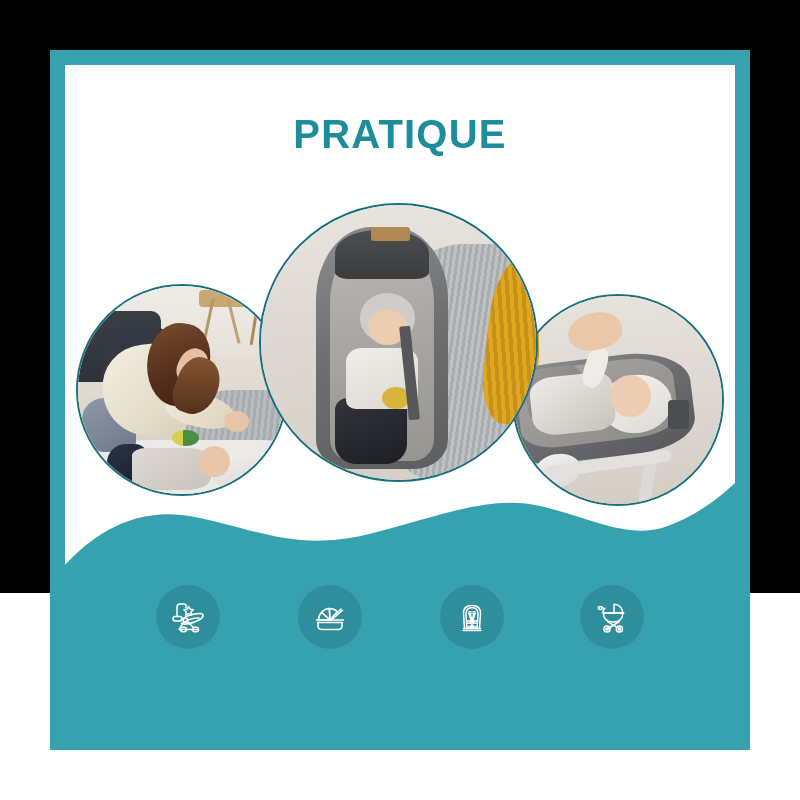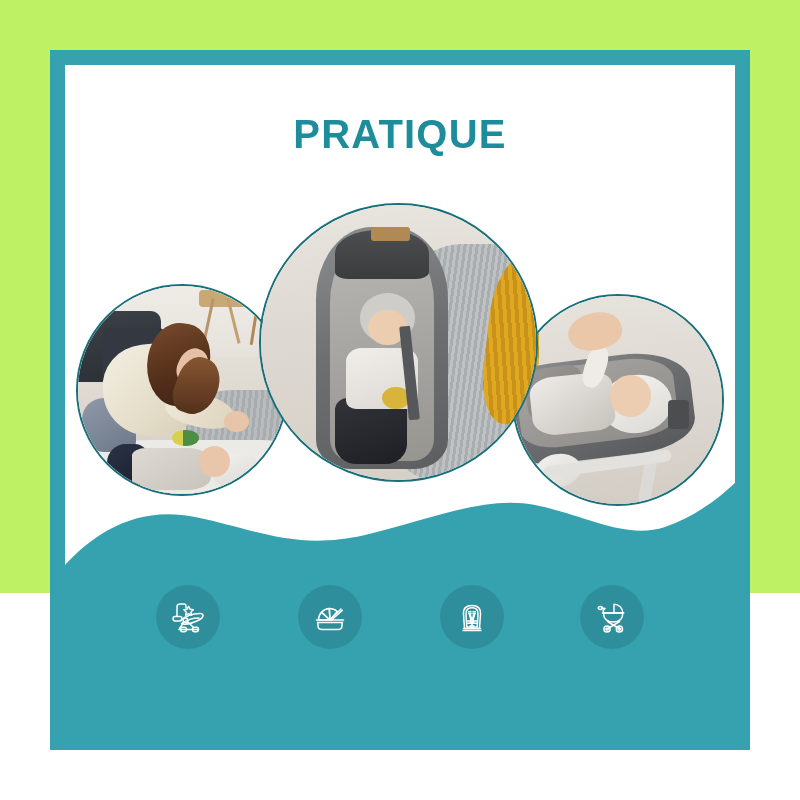--- a/index.html
+++ b/index.html
@@ -11,21 +11,21 @@
     width: 800px;
     height: 800px;
     overflow: hidden;
     font-family: "Liberation Sans", sans-serif;
   }
 
   .canvas {
     position: relative;
     width: 800px;
     height: 593px;
-    background: #bef264;
+    background: #000000;
   }
 
   
   .panel {
     position: absolute;
     left: 50px;
     top: 50px;
     width: 700px;
     height: 700px;
     background: #36A2AF;

